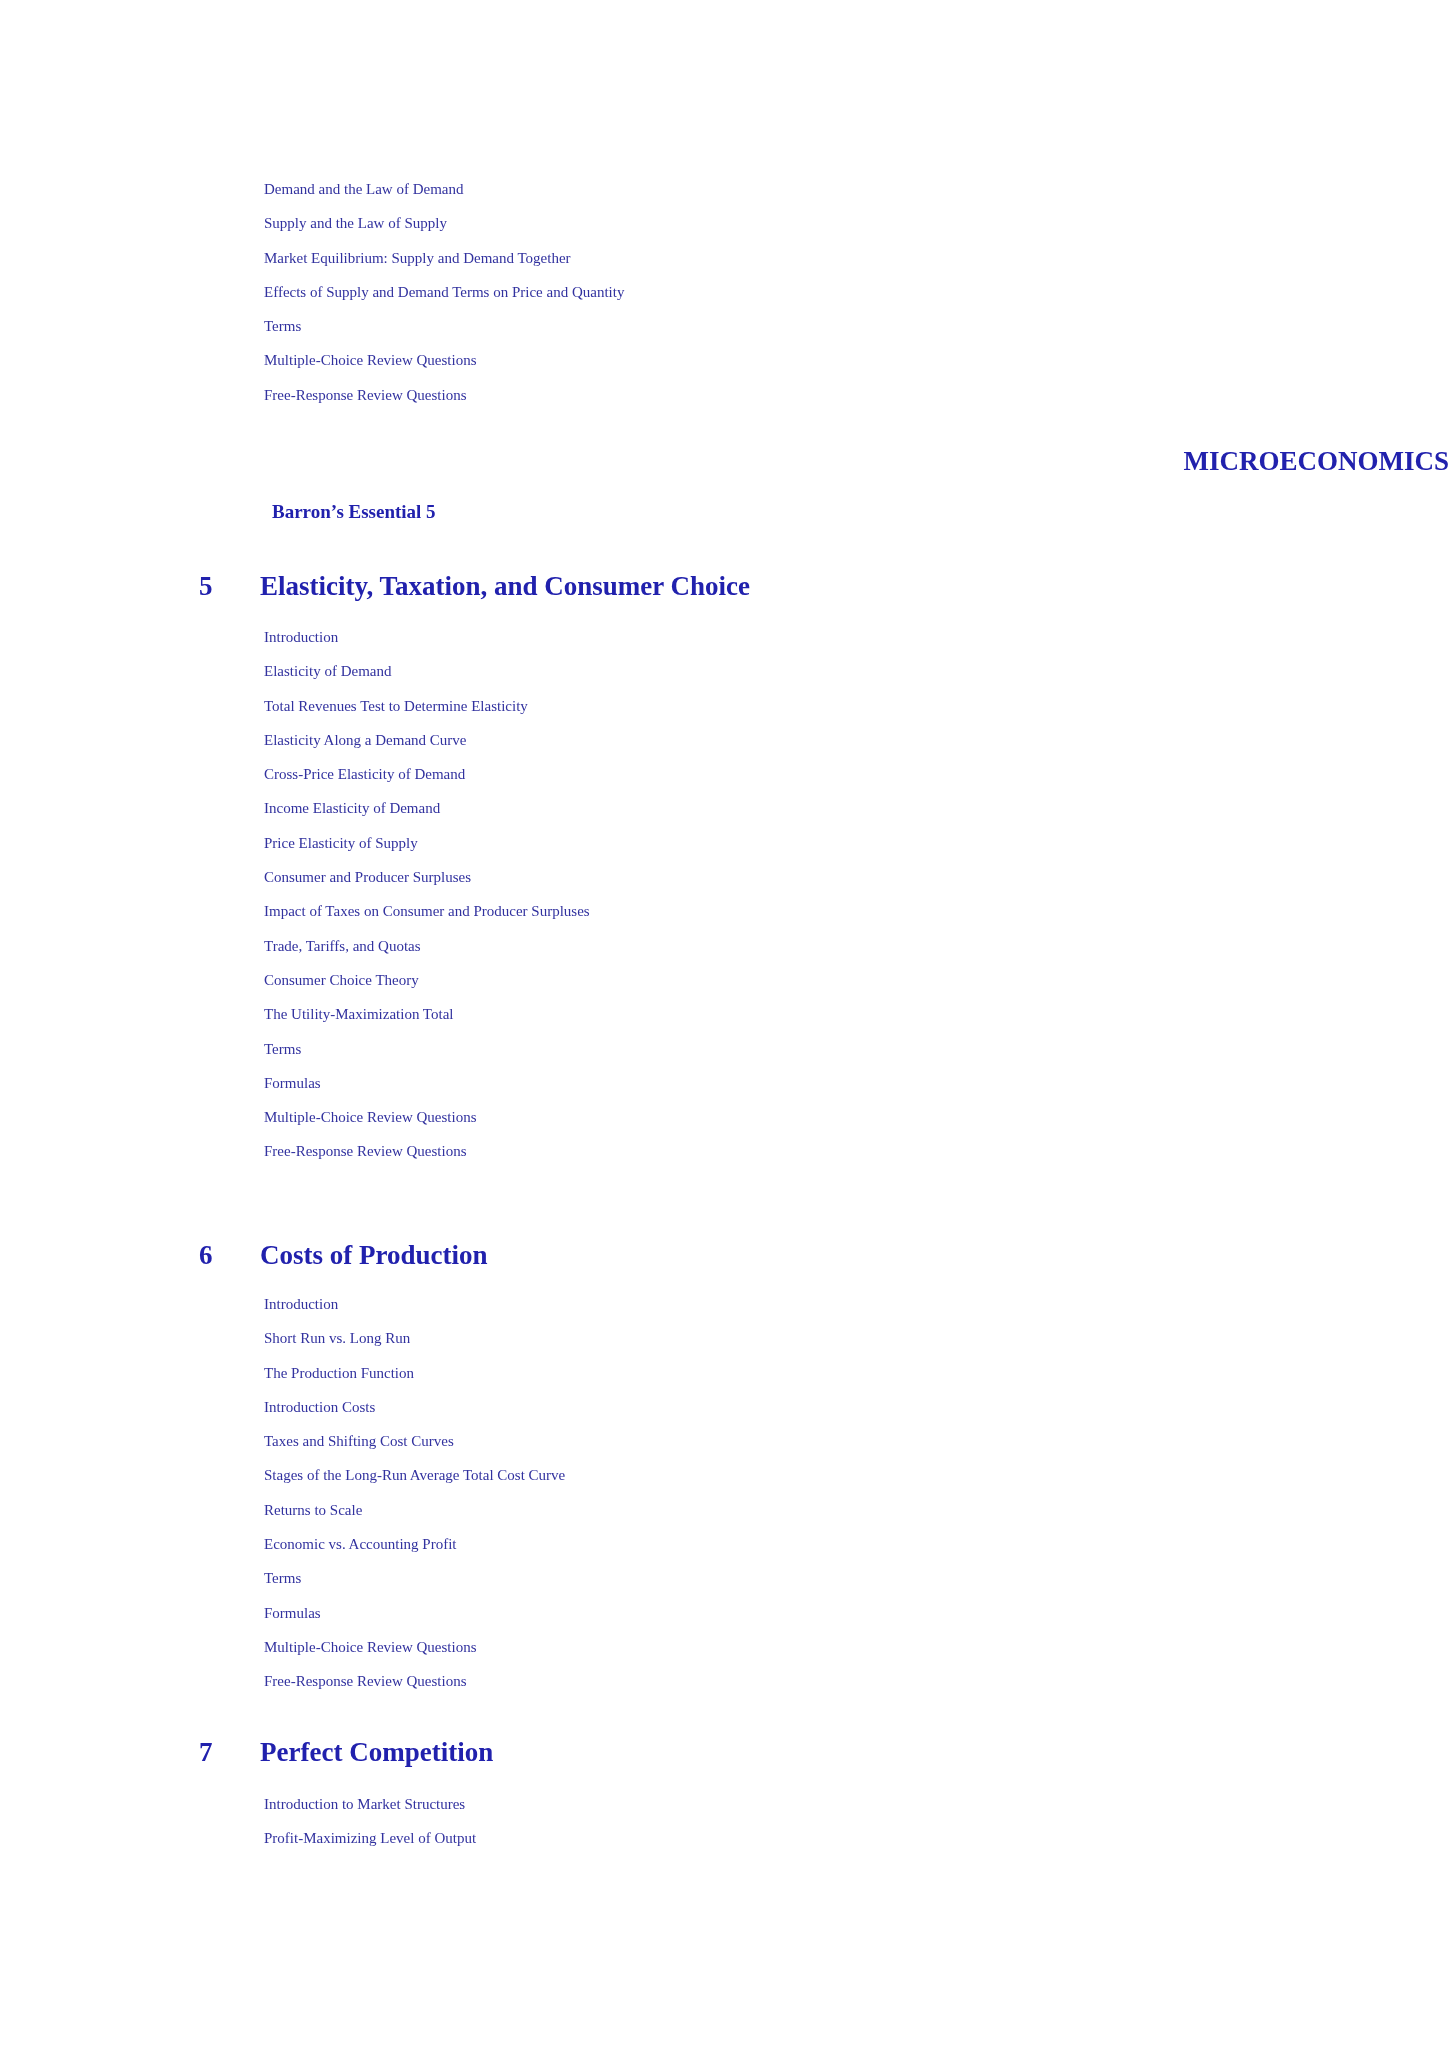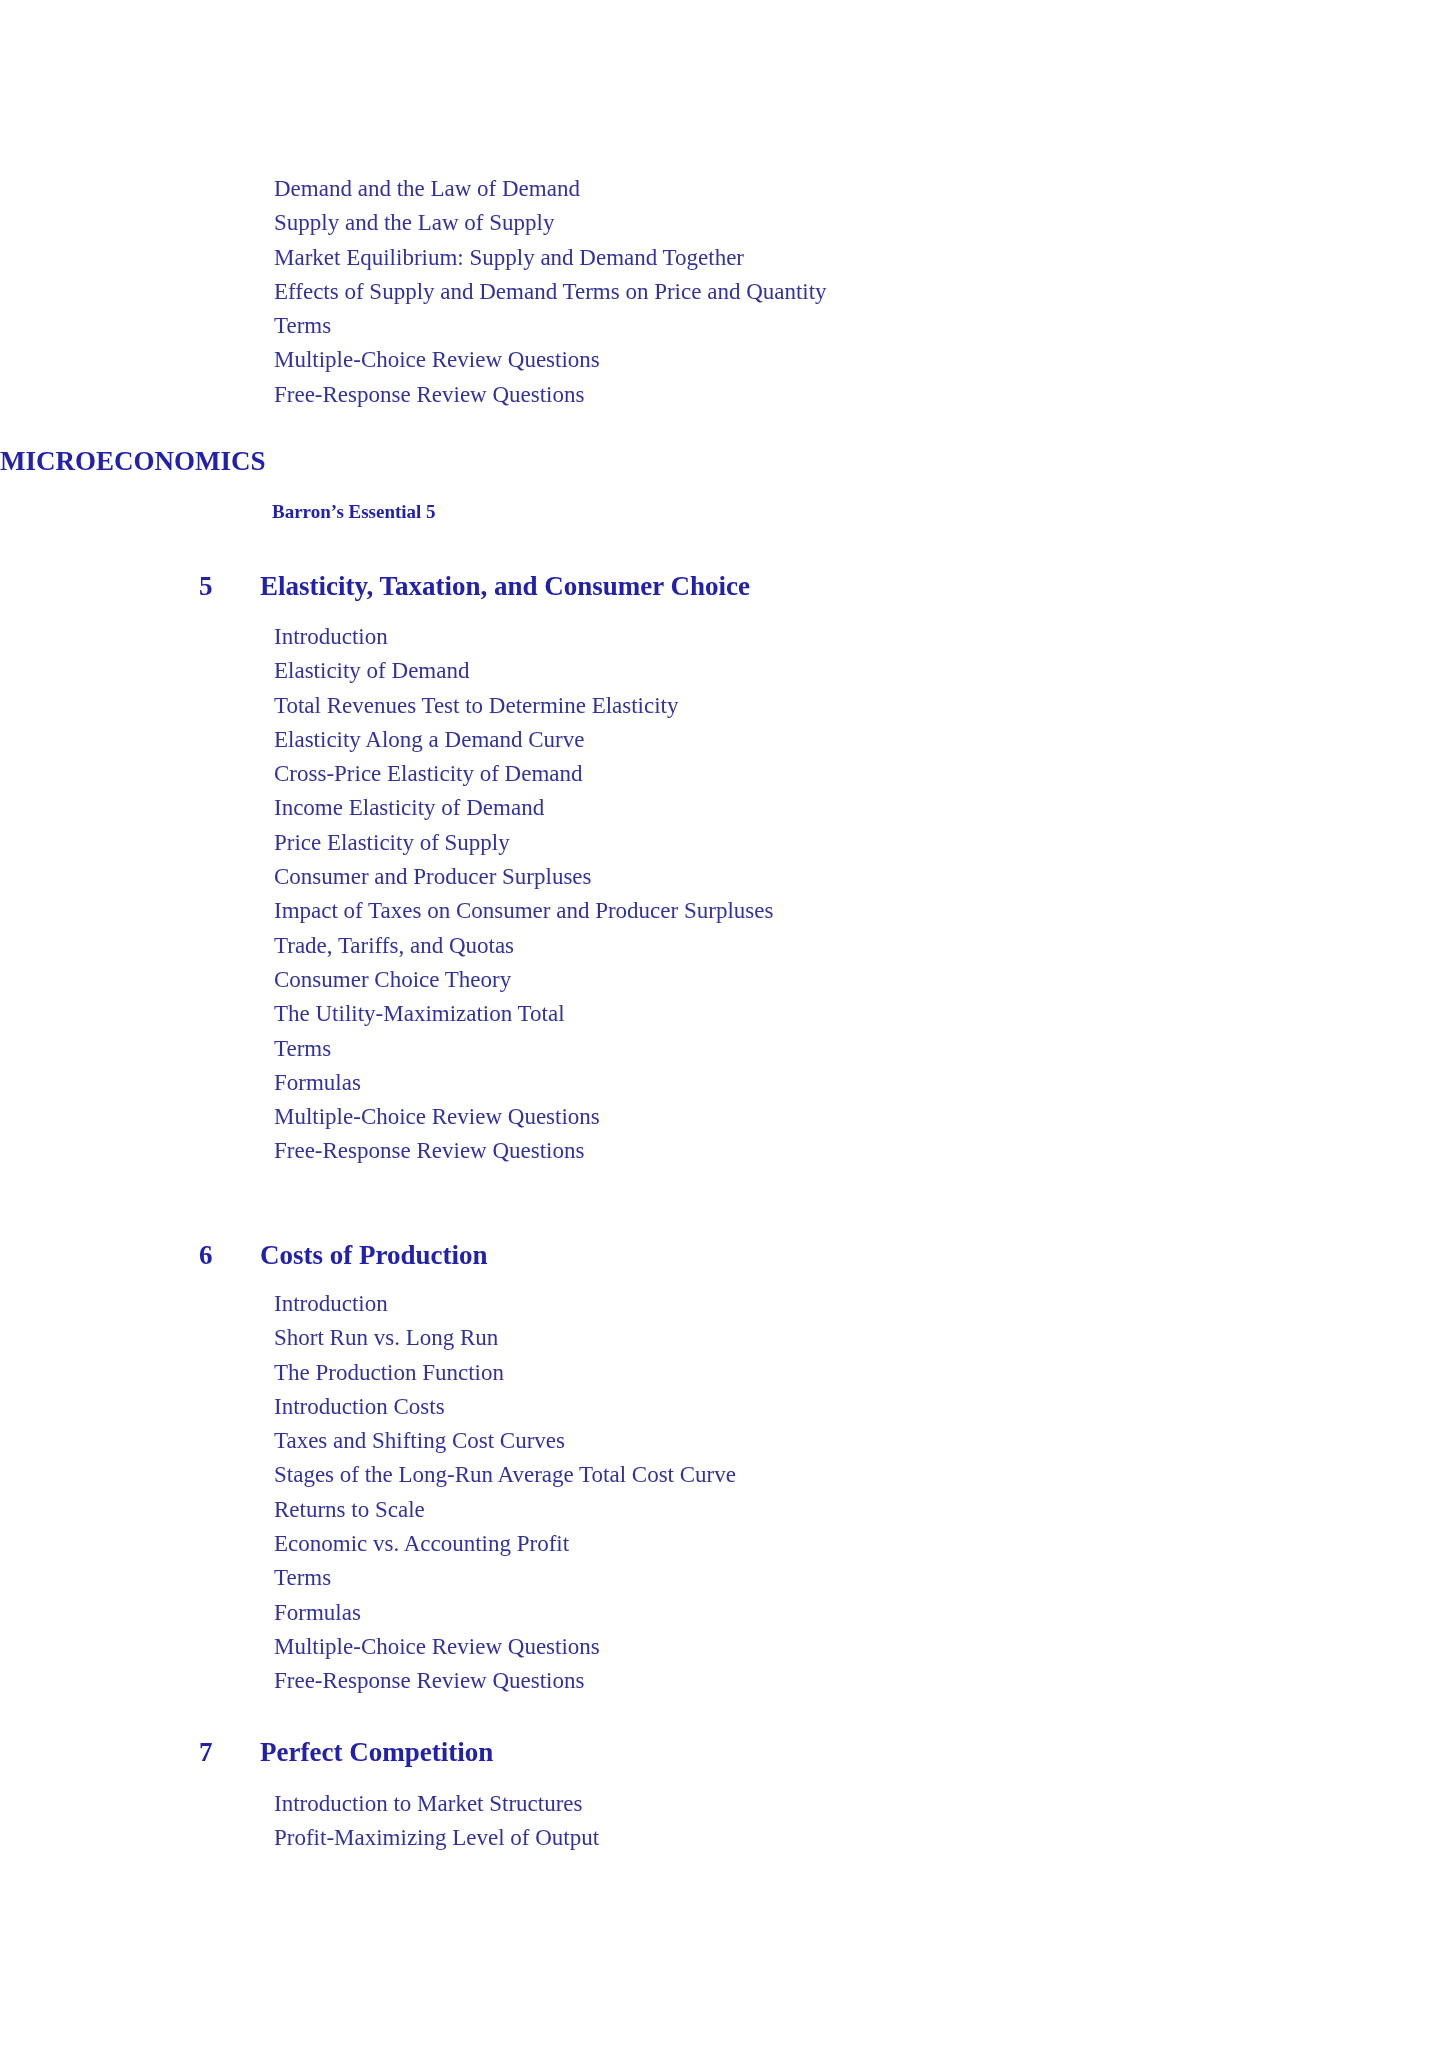--- a/index.html
+++ b/index.html
@@ -14,34 +14,34 @@
     font-family:"Liberation Serif","DejaVu Serif",serif;
   }
   .page{
     position:relative;
     width:1449px;height:2048px;
     background:var(--page-bg);
     overflow:hidden;
   }
   .toc-list{
     position:absolute;
-    left:274px;
-    font-size:23px;
+    left:264px;
+    font-size:15px;
     line-height:34.3px;
     color:var(--item-blue);
   }
   .toc-list .toc-item{
     white-space:nowrap;
     cursor:pointer;
   }
   .part-title{
     position:absolute;
     left:0;width:100%;
     top:442px;height:38px;line-height:38px;
-    text-align:left;
+    text-align:right;
     font-size:27px;font-weight:bold;
     color:var(--heading-blue);
     cursor:pointer;
   }
   .essential-entry{
     position:absolute;
     left:272px;
     top:493px;height:38px;line-height:38px;
     font-size:19px;font-weight:bold;
     color:var(--heading-blue);

